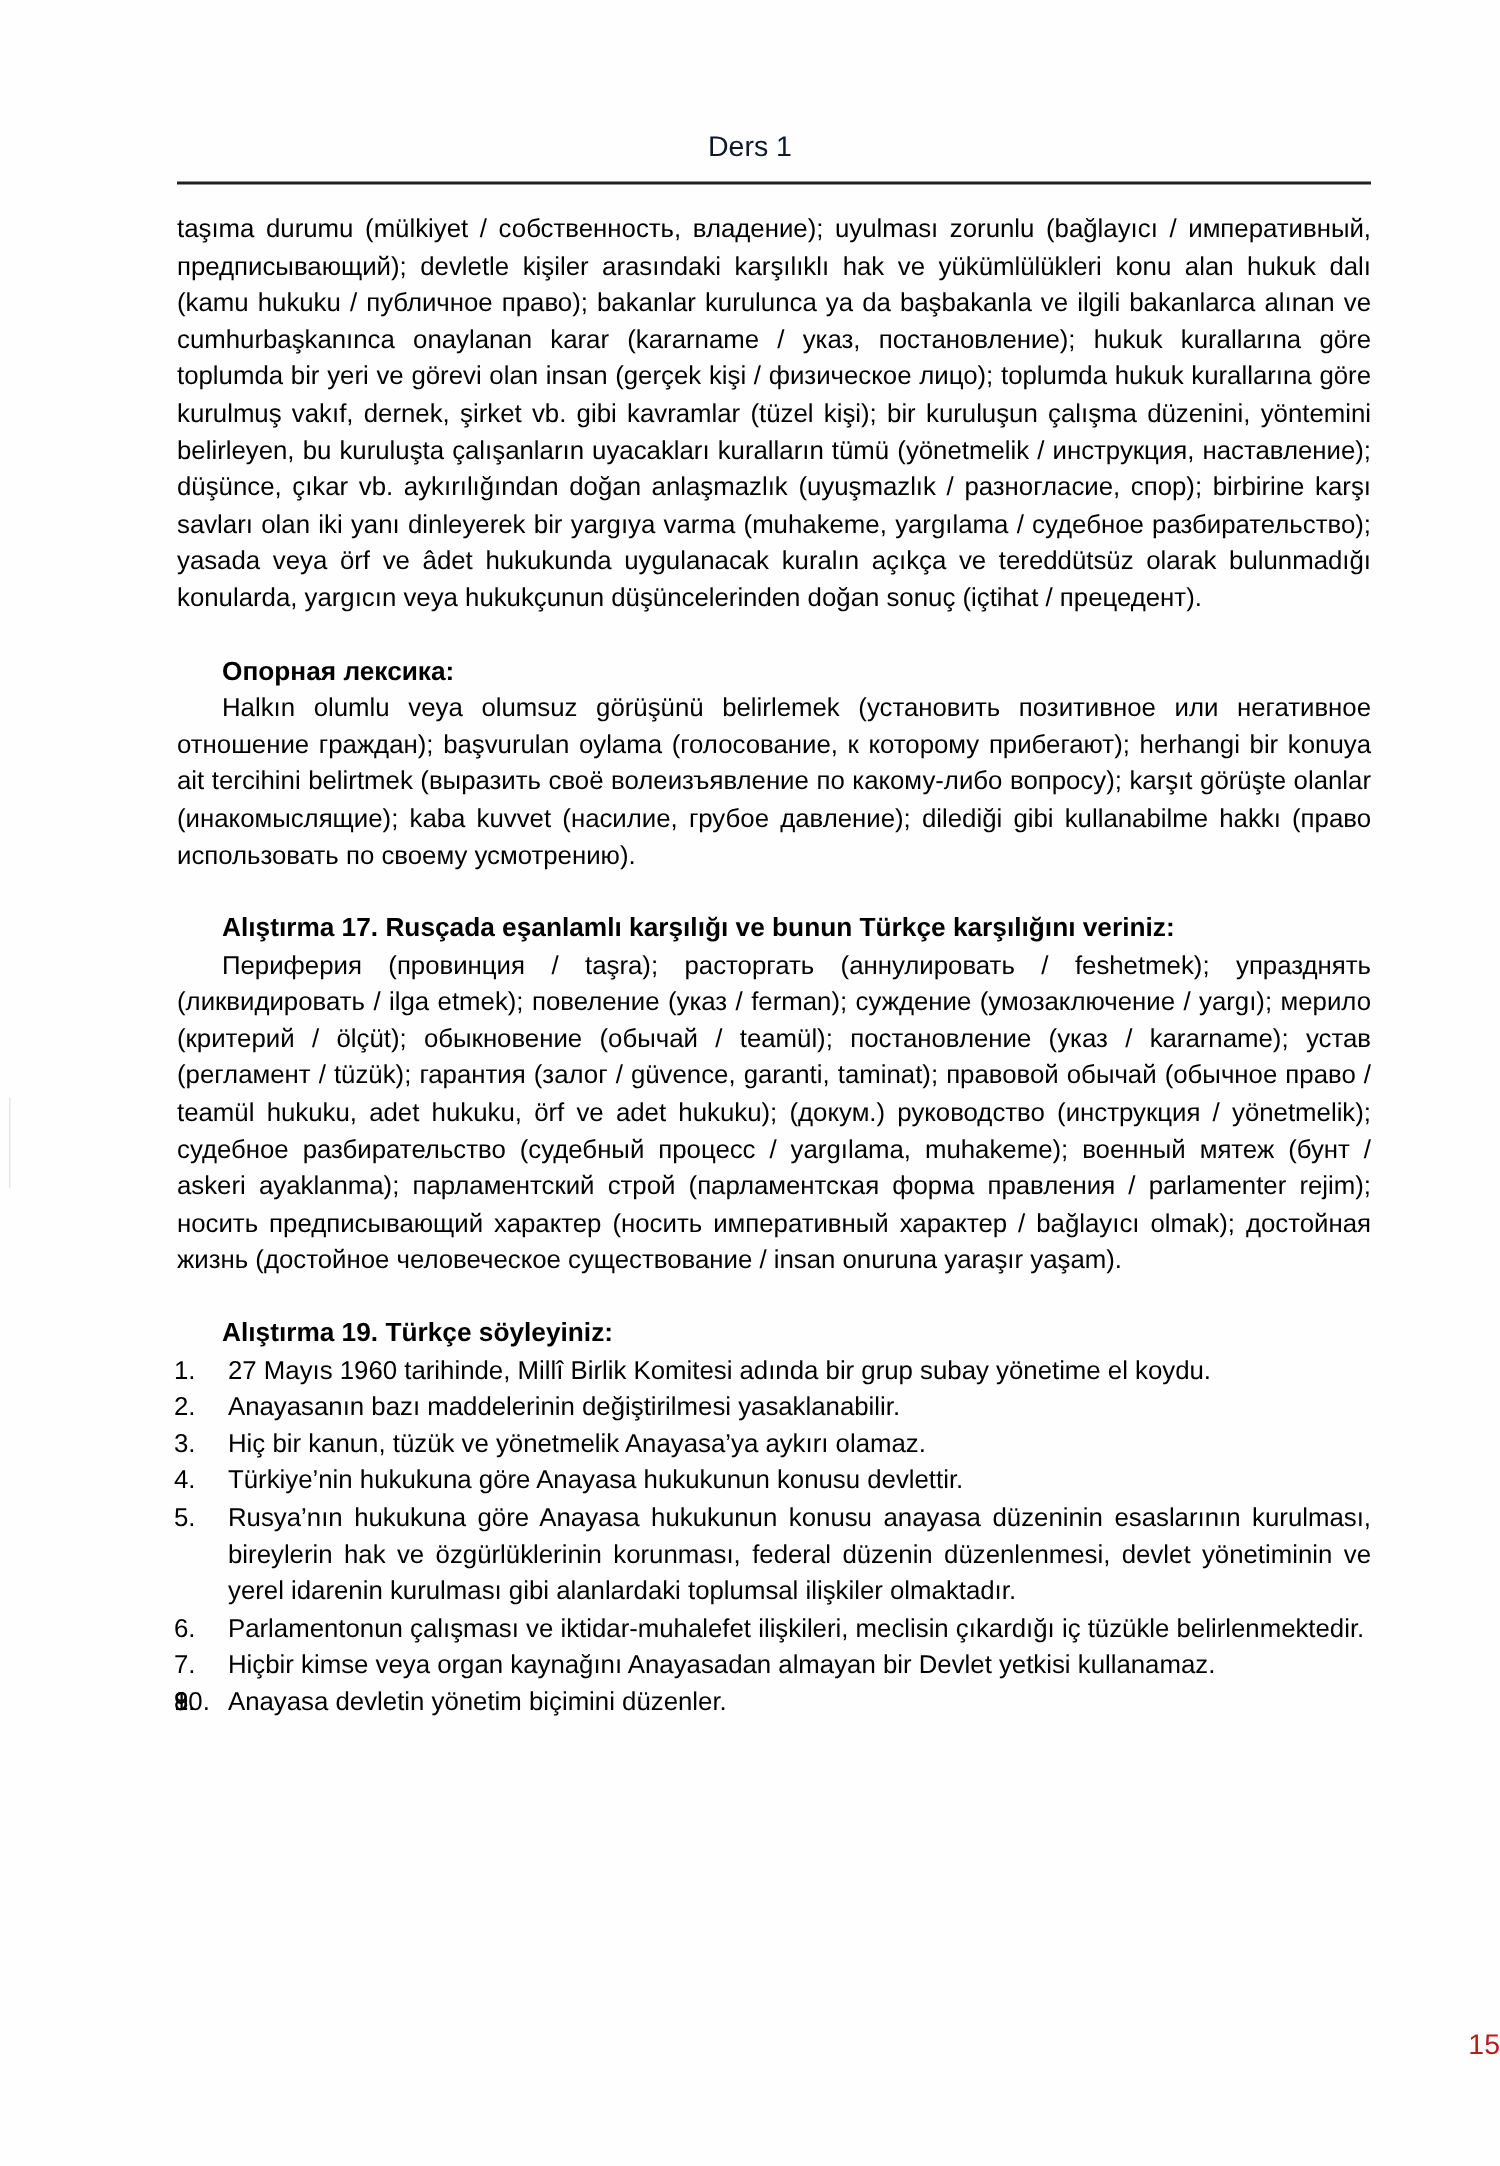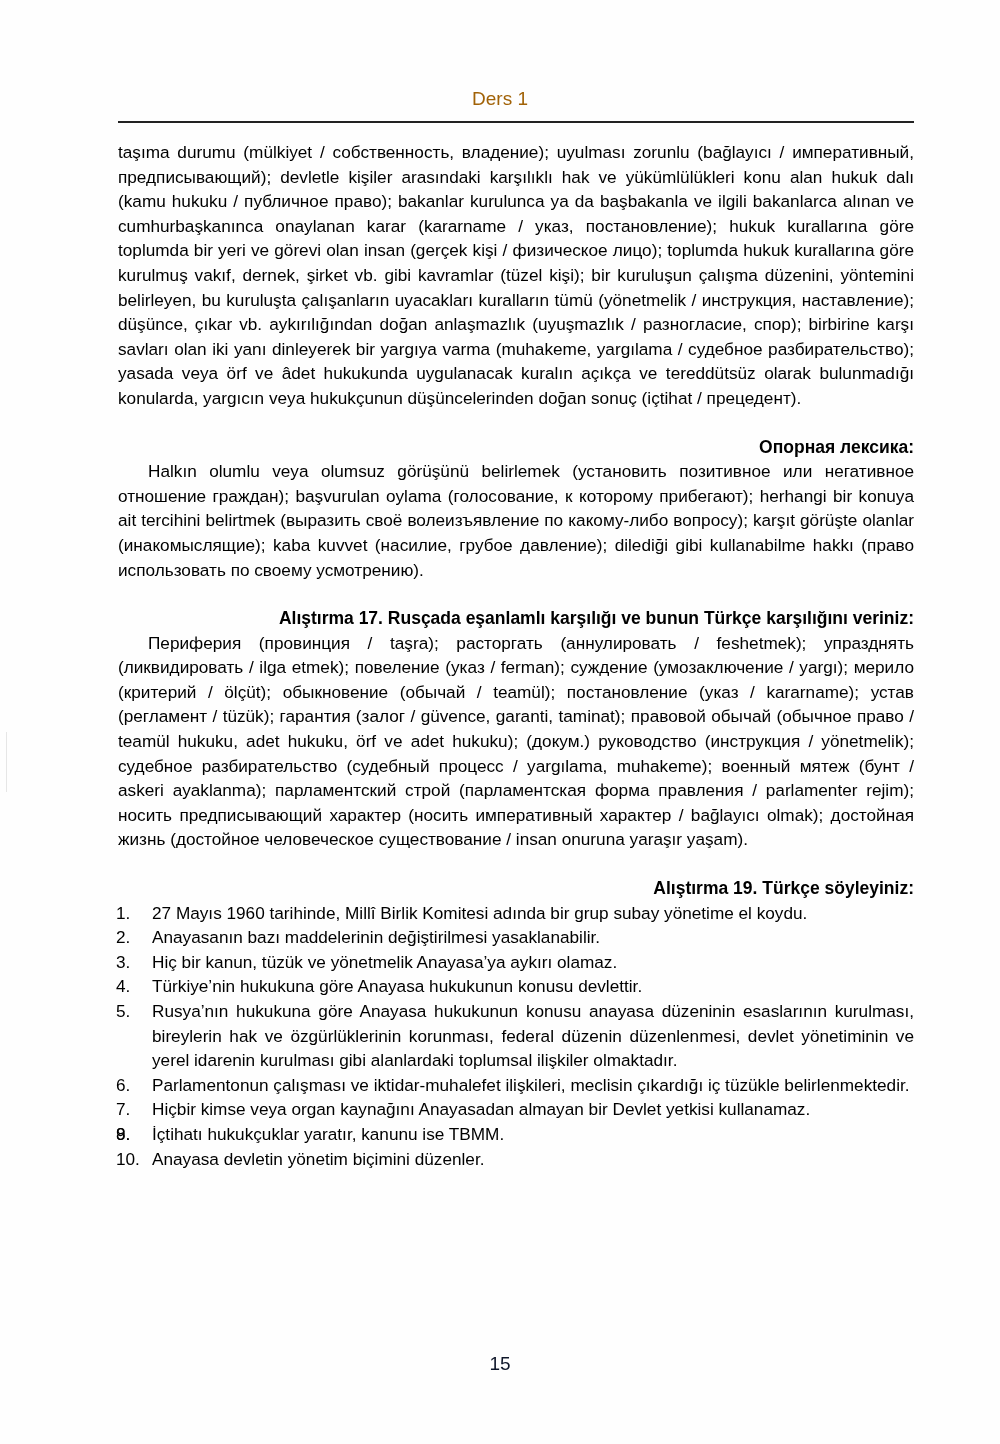--- a/index.html
+++ b/index.html
@@ -1,41 +1,41 @@
 <!DOCTYPE html>
 <html><head>
 <meta charset="utf-8">
 <style>
   html, body { margin: 0; padding: 0; background: #ffffff; }
   body { width: 1000px; height: 1444px; position: relative; overflow: hidden; color: #1a1a1a; }
   .page { position: absolute; left: 0; top: 0; width: 1000px; height: 1444px; background: #fefefe; }
   .running-head {
     position: absolute; left: 0; right: 0; top: 88px; text-align: center;
-    font-family: "Liberation Sans", sans-serif; font-size: 19px; color: #a16207;
+    font-family: "Liberation Sans", sans-serif; font-size: 19px; color: #0f172a;
   }
   .head-rule {
     position: absolute; left: 118px; width: 796px; top: 121px; height: 2px; background: #222;
   }
   .content {
     position: absolute; left: 118px; width: 796px; top: 140px;
     font-family: Liberation Sans, sans-serif; font-size: 17.2px; line-height: 24.6px;
     text-align: justify; color: #000000;
   }
   .content p { margin: 0; }
   .indent { text-indent: 30px; }
   .heading {
-    font-weight: bold; font-size: 17.5px; margin-top: 24px !important; padding-left: 30px; text-align: right;
+    font-weight: bold; font-size: 17.5px; margin-top: 24px !important; padding-left: 30px; text-align: left;
   }
   .intro-para { margin-bottom: 0; }
   ol.exercise { list-style: none; margin: 0; padding: 0; }
   ol.exercise li { position: relative; padding-left: 34px; text-align: justify; }
   ol.exercise li .num { position: absolute; left: -2px; top: 0; width: 30px; text-align: left; }
   .page-number {
-    position: absolute; left: 0; right: 0; top: 1353px; text-align: center;
-    font-family: "Liberation Sans", sans-serif; font-size: 19px; color: #0f172a;
+    position: absolute; left: 0; right: 0; top: 1353px; text-align: right;
+    font-family: "Liberation Sans", sans-serif; font-size: 19px; color: #b91c1c;
   }
   .scan-mark { position: absolute; left: 6px; top: 732px; width: 1px; height: 60px; background: #e6e6e6; }
 </style>
 </head>
 <body>
 
 <div class="page">
   <div class="scan-mark"></div>
 
   <div class="running-head">Ders 1</div>
@@ -53,19 +53,19 @@
     <p class="heading">Alıştırma 19. Türkçe söyleyiniz:</p>
     <ol class="exercise">
       <li><span class="num">1.</span><span>27 Mayıs 1960 tarihinde, Millî Birlik Komitesi adında bir grup subay yönetime el koydu.</span></li>
       <li><span class="num">2.</span><span>Anayasanın bazı maddelerinin değiştirilmesi yasaklanabilir.</span></li>
       <li><span class="num">3.</span><span>Hiç bir kanun, tüzük ve yönetmelik Anayasa’ya aykırı olamaz.</span></li>
       <li><span class="num">4.</span><span>Türkiye’nin hukukuna göre Anayasa hukukunun konusu devlettir.</span></li>
       <li><span class="num">5.</span><span>Rusya’nın hukukuna göre Anayasa hukukunun konusu anayasa düzeninin esaslarının kurulması, bireylerin hak ve özgürlüklerinin korunması, federal düzenin düzenlenmesi, devlet yönetiminin ve yerel idarenin kurulması gibi alanlardaki toplumsal ilişkiler olmaktadır.</span></li>
       <li><span class="num">6.</span><span>Parlamentonun çalışması ve iktidar-muhalefet ilişkileri, meclisin çıkardığı iç tüzükle belirlenmektedir.</span></li>
       <li><span class="num">7.</span><span>Hiçbir kimse veya organ kaynağını Anayasadan almayan bir Devlet yetkisi kullanamaz.</span></li>
       <li><span class="num">8.</span></li>
-      <li><span class="num">9.</span><span>İçtihatı hukukçuklar yaratır, kanunu ise TBMM.</span></li>
+      <li><span class="num">9.</span></li>
       <li><span class="num">10.</span><span>Anayasa devletin yönetim biçimini düzenler.</span></li>
     </ol>
   </div>
 
   <div class="page-number">15</div>
 </div>
 
 </body></html>

